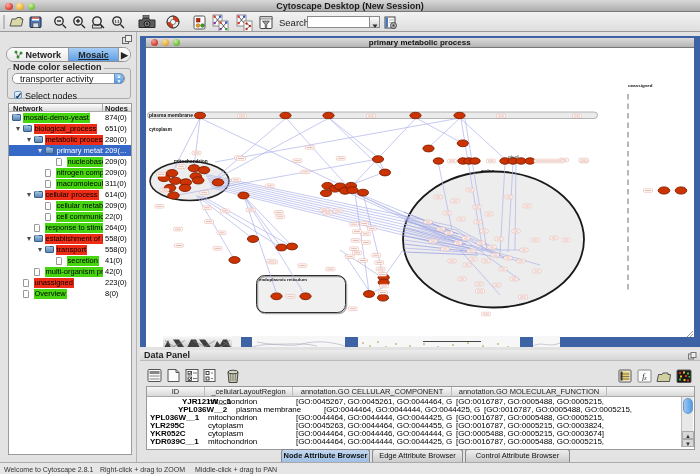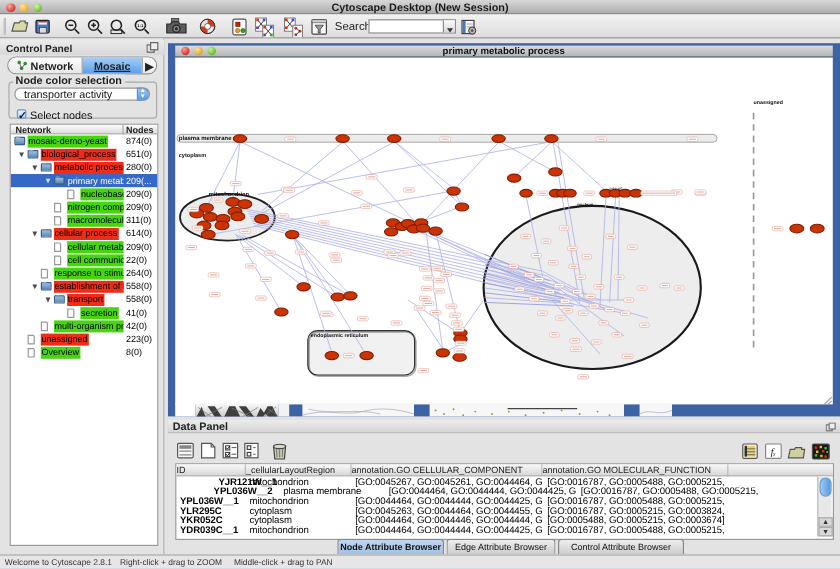--- a/index.html
+++ b/index.html
@@ -41,21 +41,21 @@
 #wtitle .t{text-align:center;font-size:8px;color:#111;line-height:10px;font-weight:bold;}
 .wl{top:3px;width:7px;height:7px;border-radius:50%;}
 #canvas{position:absolute;left:6px;top:12px;width:547.5px;height:289px;background:#fff;}
 
 .bw{top:300px;height:11px;}
 
 #dp{left:140px;top:350px;width:560px;height:112px;background:#e3e3e3;}
 #dph{position:absolute;left:0;top:0;width:560px;height:11px;background:linear-gradient(#ececec,#d6d6d6);border-bottom:1px solid #bbb;font-size:9px;font-weight:bold;color:#222;}
 #dtable{position:absolute;left:6px;top:36px;width:549px;height:64px;background:#fff;border:1px solid #999;}
 #dthead{position:absolute;left:0;top:0;width:547px;height:10px;background:linear-gradient(#f8f8f8,#d8d8d8);border-bottom:1px solid #aaa;font-size:7.5px;color:#222;}
-.dth{position:absolute;top:0;height:10px;line-height:10px;text-align:left;border-right:1px solid #bbb;}
+.dth{position:absolute;top:0;height:10px;line-height:10px;text-align:center;border-right:1px solid #bbb;}
 .drow{position:absolute;left:0;width:536px;height:8px;font-size:8px;line-height:8px;color:#000;white-space:nowrap;letter-spacing:-0.08px;}
 .dc{position:absolute;top:0;overflow:hidden;}
 
 .dtab{position:absolute;top:99px;height:13px;border:1px solid #888;border-bottom:none;border-radius:3px 3px 0 0;font-size:7.5px;line-height:12px;text-align:center;color:#111;background:linear-gradient(#eee,#ccc);white-space:nowrap;overflow:hidden;}
 
 #status{left:0;top:462px;width:700px;height:12px;background:#e6e6e6;border-top:1px solid #aaa;font-size:7px;color:#333;}
 </style></head>
 <body>
 
 <div class="abs" id="titlebar">
@@ -156,23 +156,20 @@
 <svg class="abs" style="left:384px;top:16px" width="14" height="14" viewBox="0 0 14 14">
 <rect x="1" y="1" width="10" height="11" fill="#f8f8f8" stroke="#444"></rect>
 <rect x="1.5" y="1.5" width="2.5" height="10" fill="#4a78b8"></rect>
 <line x1="5" y1="4" x2="10" y2="4" stroke="#999" stroke-width="0.7"></line>
     <line x1="5" y1="6.5" x2="10" y2="6.5" stroke="#999" stroke-width="0.7"></line>
 <circle cx="9.5" cy="9.5" r="3" fill="#b8b8b8" stroke="#333" stroke-width="0.8"></circle>
     <circle cx="9.5" cy="9.5" r="1.2" fill="#555"></circle>
 </svg>
 
 <div class="abs" id="cp">
-<div id="cph">
-      <div class="t">Control Panel</div>
-    </div>
 <svg style="position:absolute;left:122px;top:3px" width="11" height="10">
       <rect x="0.5" y="2.5" width="6" height="6" fill="none" stroke="#666"></rect>
       <rect x="3.5" y="0.5" width="6" height="6" fill="#eee" stroke="#666"></rect>
     </svg>
 <div id="tabs">
   <div class="seg" style="width:62px;background:linear-gradient(#fdfdfd,#e8e8e8);border-right:1px solid #999;"><svg width="9" height="9" style="vertical-align:-1px">
           <circle cx="2" cy="2" r="1.5" fill="#2a9a2a"></circle>
           <circle cx="7" cy="3" r="1.5" fill="#2a9a2a"></circle>
           <circle cx="4" cy="7" r="1.5" fill="#2a9a2a"></circle>
           <line x1="2" y1="2" x2="4" y2="7" stroke="#555" stroke-width="0.7"></line>

